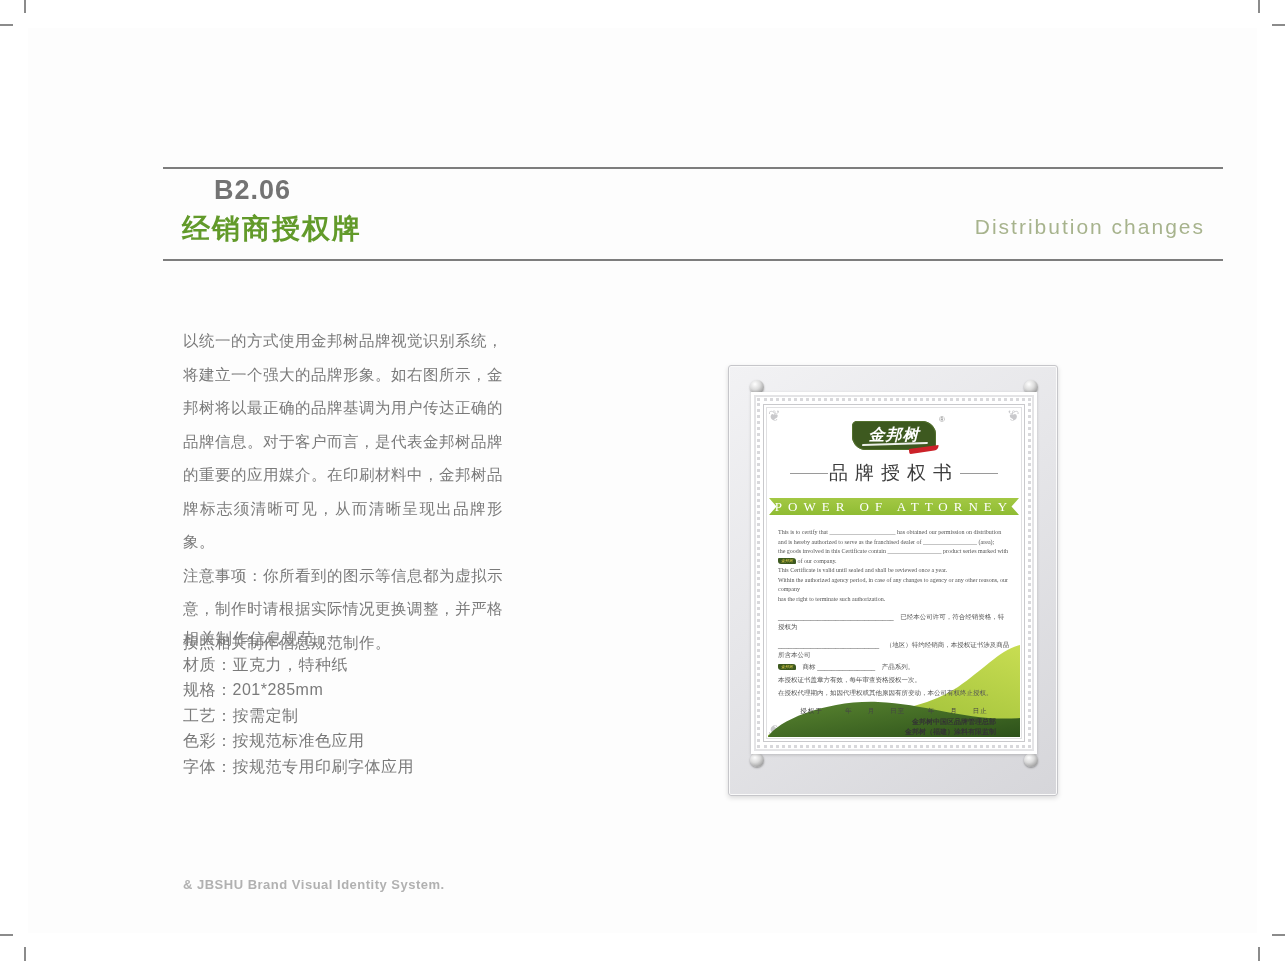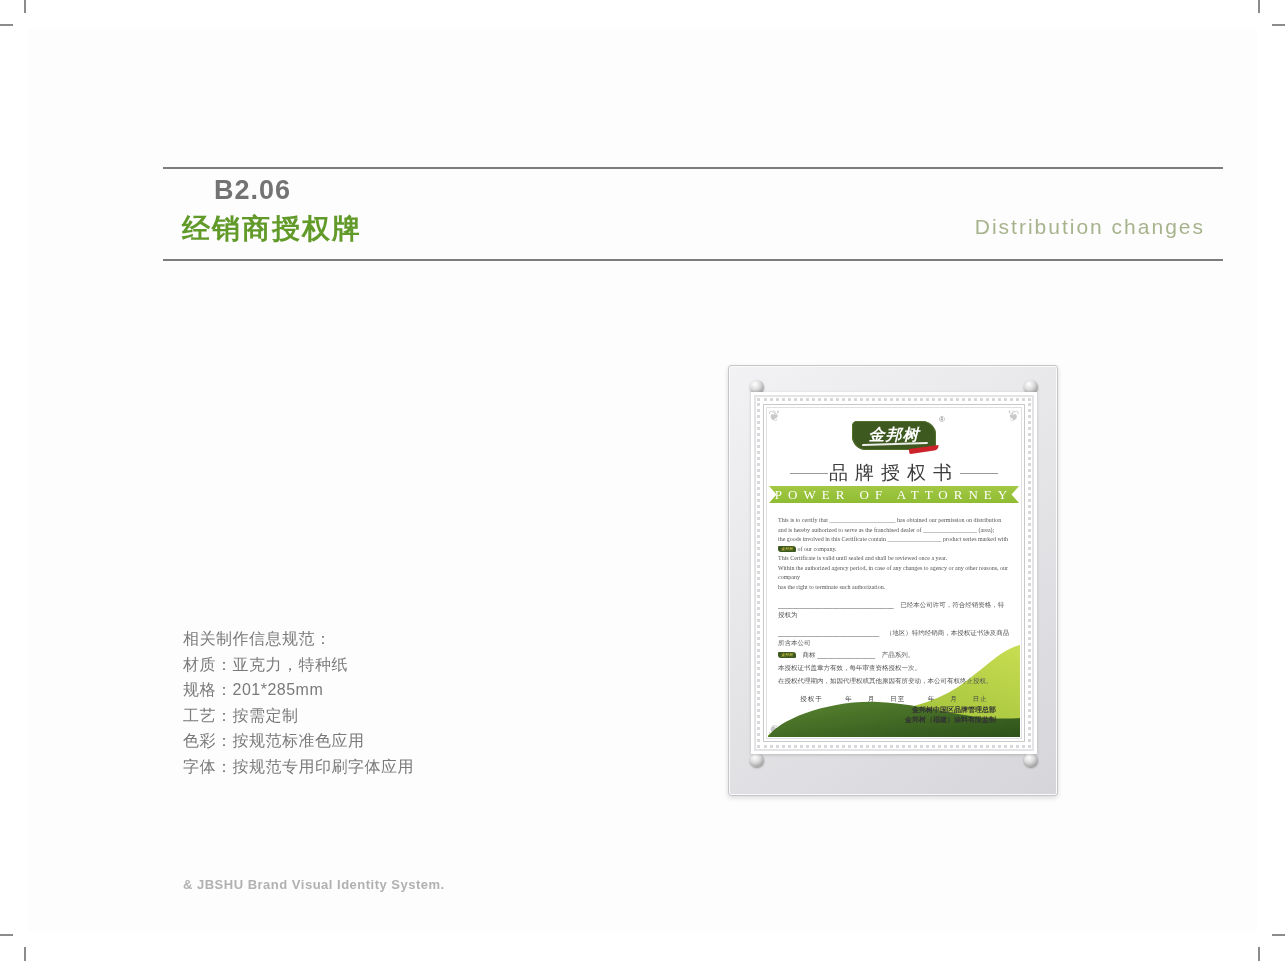--- a/index.html
+++ b/index.html
@@ -54,21 +54,21 @@
                 border-radius:5px 14px 5px 14px; display:flex; align-items:center; justify-content:center;
                 box-shadow:inset 0 0 0 1px #53702d; }
   .logo-badge .logo-text { color:#ffffff; font-weight:bold; font-style:italic; font-size:16px; letter-spacing:1px; }
   .logo-underline { position:absolute; left:10px; right:8px; bottom:5px; height:2px; background:#ffffff; border-radius:2px;
                     transform:rotate(-2deg); z-index:1; opacity:0.9; }
   .logo-swoosh { position:absolute; right:-3px; bottom:-2px; width:30px; height:5px; background:#cc2229;
                  border-radius:0 0 8px 2px; transform:rotate(-8deg); }
   .logo-reg { position:absolute; right:-9px; top:-6px; font-size:8px; color:#8a8a8a; }
 
   
-  .cert-title-row { display:flex; align-items:center; gap:1px; margin-bottom:0; }
+  .cert-title-row { display:flex; align-items:center; gap:1px; margin-bottom:12px; }
   .title-dash { width:38px; height:1px; background:#9a9a9a; }
   .cert-title { font-size:19px; color:#3c3c3c; letter-spacing:7px; font-weight:500; }
 
   
   .ribbon { width:250px; height:17px; background:linear-gradient(180deg,#a3c844,#8fbc33);
             clip-path:polygon(0 0,100% 0,97% 50%,100% 100%,0 100%,3% 50%);
             display:flex; align-items:center; justify-content:center; margin-bottom:13px; }
   .ribbon span { color:#ffffff; font-family:"Liberation Serif", serif; font-size:13px; letter-spacing:6px; white-space:nowrap; }
 
   
@@ -97,20 +97,24 @@
 <div class="crop" style="left:1258px; top:947px; width:2px; height:14px;"></div>
 
 <div class="page">
 
   <div class="rule" style="top:139px;"></div>
   <div class="code">B2.06</div>
   <div class="title-zh">经销商授权牌</div>
   <div class="title-en">Distribution changes</div>
   <div class="rule" style="top:231px;"></div>
 
+  <div class="intro">
+    <div>以统一的方式使用金邦树品牌视觉识别系统，将建立一个强大的品牌形象。如右图所示，金邦树将以最正确的品牌基调为用户传达正确的品牌信息。对于客户而言，是代表金邦树品牌的重要的应用媒介。在印刷材料中，金邦树品牌标志须清晰可见，从而清晰呈现出品牌形象。</div>
+    <div>注意事项：你所看到的图示等信息都为虚拟示意，制作时请根据实际情况更换调整，并严格按照相关制作信息规范制作。</div>
+  </div>
 
   <div class="specs">
     <div>相关制作信息规范：</div>
     <div>材质：亚克力，特种纸</div>
     <div>规格：201*285mm</div>
     <div>工艺：按需定制</div>
     <div>色彩：按规范标准色应用</div>
     <div>字体：按规范专用印刷字体应用</div>
   </div>
 

